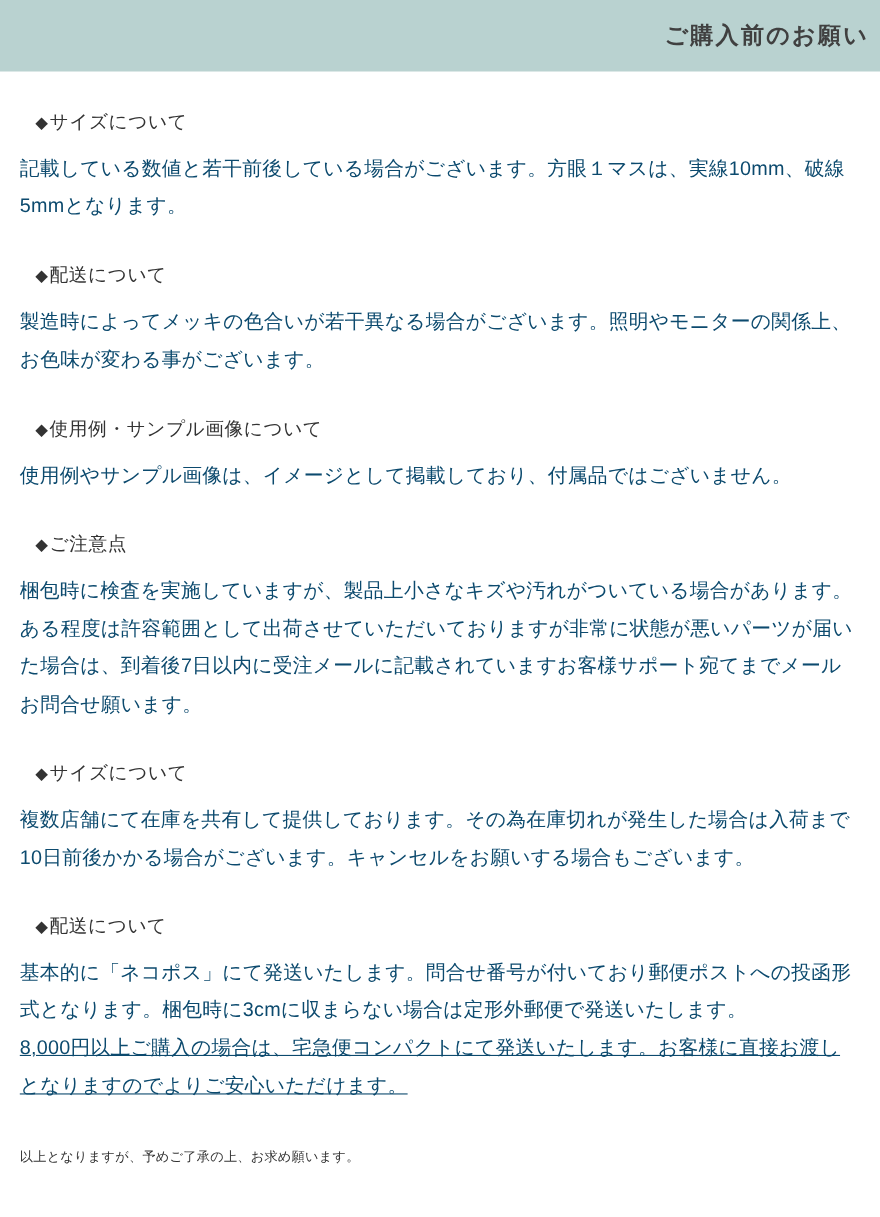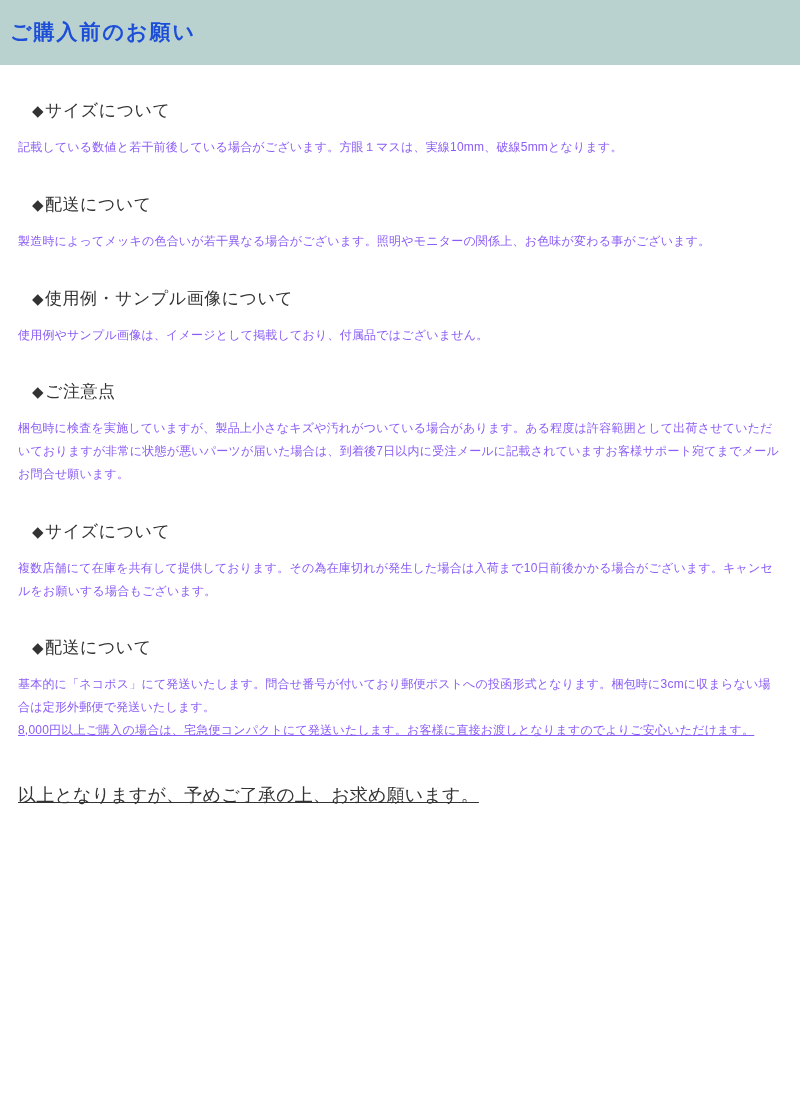--- a/index.html
+++ b/index.html
@@ -13,22 +13,22 @@
     font-family: "Liberation Sans", "DejaVu Sans", sans-serif;
     color: #333333;
     -webkit-font-smoothing: antialiased;
   }
   .page {
     width: 800px;
     box-sizing: border-box;
   }
   .banner {
     background: #b9d2d0;
-    color: #1d4ed8;
-    text-align: left;
+    color: #404040;
+    text-align: right;
     font-size: 21px;
     font-weight: bold;
     letter-spacing: 2px;
     padding: 18px 10px 19px 10px;
     box-sizing: border-box;
   }
   .content {
     padding: 0 18px 8px 18px;
     box-sizing: border-box;
   }
@@ -41,40 +41,39 @@
     color: #333333;
     margin: 34px 0 0 14px;
     letter-spacing: 0.5px;
   }
   .section-heading .diamond {
     color: #333333;
     font-size: 15px;
     margin-right: 1px;
   }
   .section-body {
-    font-size: 12px;
+    font-size: 18px;
     line-height: 1.9;
-    color: #8b5cf6;
+    color: #0c4a6e;
     margin: 14px 0 0 0;
     letter-spacing: 0.2px;
   }
   .section-body p {
     margin: 0;
   }
   .section-body p + p {
     margin-top: 0;
     text-decoration: underline;
   }
   .closing {
     margin-top: 36px;
-    font-size: 18px;
+    font-size: 12px;
     line-height: 1.9;
     color: #333333;
     letter-spacing: 0.2px;
-    text-decoration: underline;
   }
   .closing p {
     margin: 0;
   }
 </style>
 </head>
 <body>
 
 <div class="page">
 

